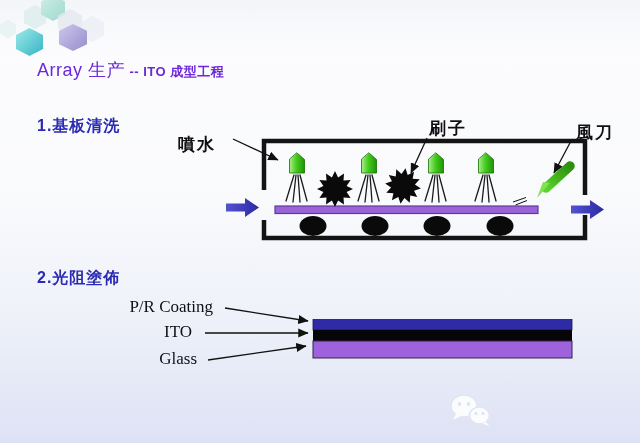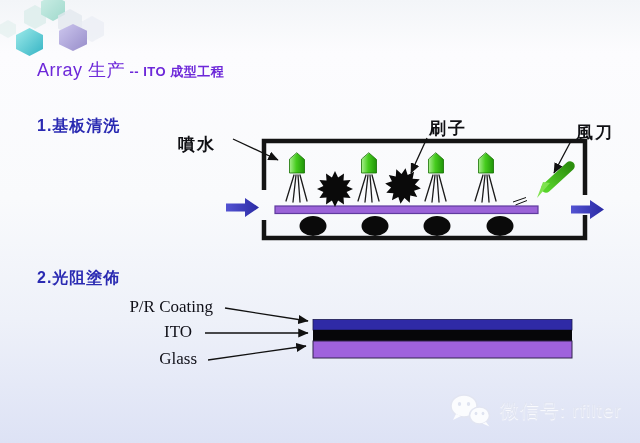--- a/index.html
+++ b/index.html
@@ -152,14 +152,13 @@
       <ellipse cx="31.5" cy="23.5" rx="10" ry="8.5"></ellipse>
       <path d="M38,30 L41.5,34.5 L34.5,31.5 Z" stroke="none" fill="#fbfcfe"></path>
     </g>
     <g fill="#dfe3f0">
       <ellipse cx="11.5" cy="12" rx="1.7" ry="2"></ellipse>
       <ellipse cx="20.5" cy="12" rx="1.7" ry="2"></ellipse>
       <ellipse cx="28" cy="21.5" rx="1.4" ry="1.7"></ellipse>
       <ellipse cx="35" cy="21.5" rx="1.4" ry="1.7"></ellipse>
     </g>
   </svg>
-  <span class="watermark-text">微信号: rfilter</span>
 </div>
 
 </body></html>

